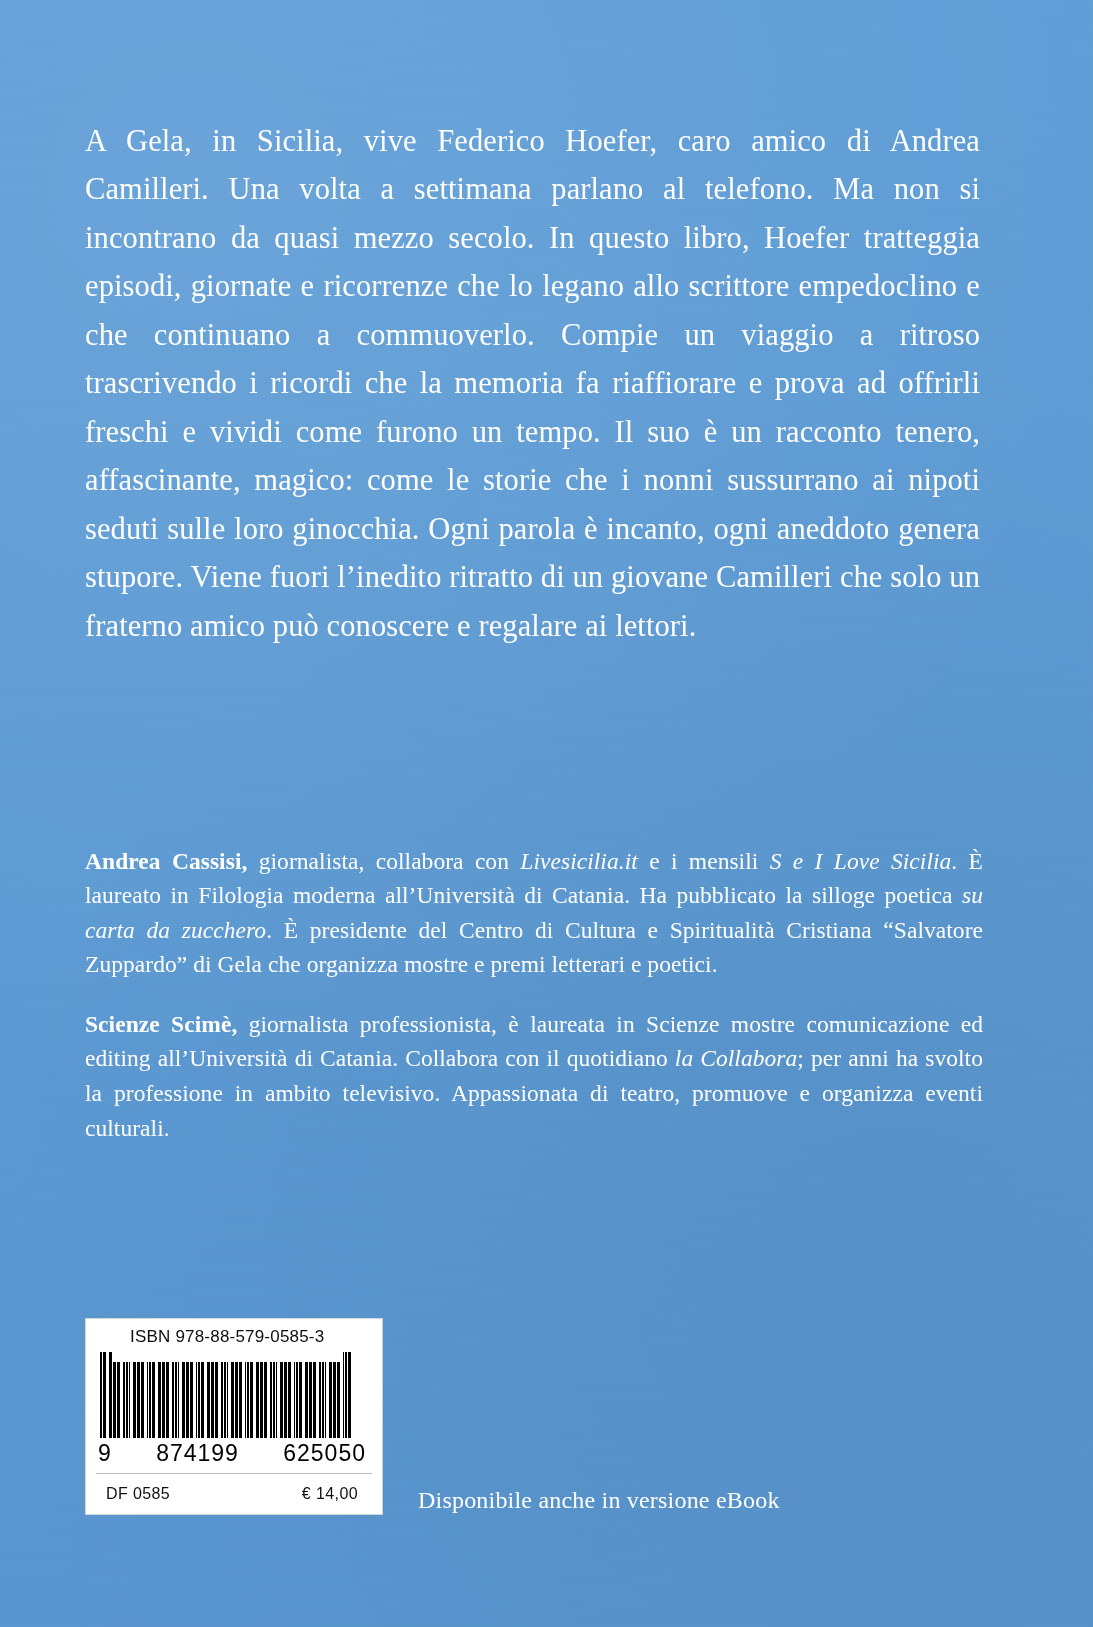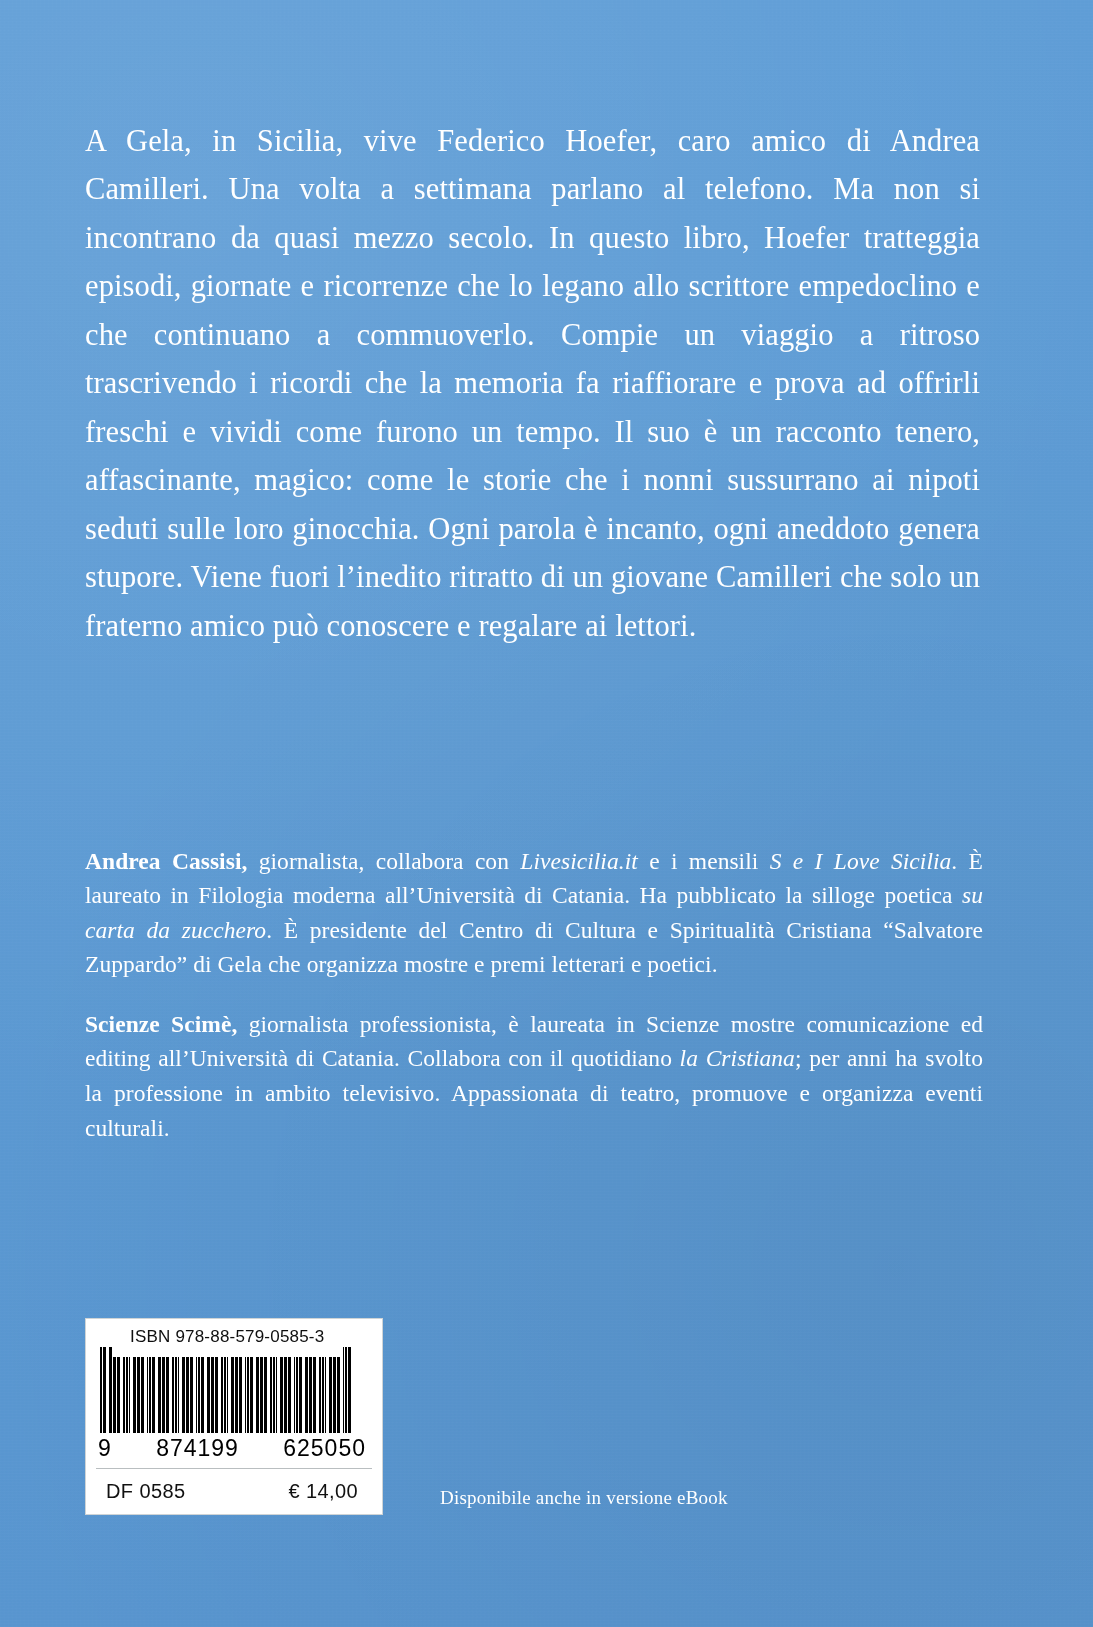--- a/index.html
+++ b/index.html
@@ -83,20 +83,21 @@
     border: 1px solid #cfd4d6;
     box-sizing: border-box;
     padding: 8px 10px 0 10px;
   }
   .isbn-row {
     font-family: "Liberation Sans", sans-serif;
     font-size: 17px;
     color: #0f0f0f;
     letter-spacing: 0.2px;
     padding-left: 34px;
+    margin-bottom: 5px;
   }
   .bars {
     height: 86px;
     margin: 0 4px 0 4px;
     display: flex;
     align-items: flex-end;
   }
   .bars .bar {
     background: #000;
     height: 100%;
@@ -110,51 +111,51 @@
     display: flex;
     justify-content: space-between;
     padding: 2px 6px 6px 2px;
     letter-spacing: 1px;
     border-bottom: 1px solid #b9bec0;
   }
   .footer-row {
     display: flex;
     justify-content: space-between;
     font-family: "Liberation Sans", sans-serif;
-    font-size: 20px;
+    font-size: 16px;
     color: #111;
     padding: 11px 14px 11px 10px;
     letter-spacing: 0.4px;
   }
   .ebook-note {
     position: absolute;
-    left: 440px;
+    left: 418px;
     top: 1487px;
     color: #ffffff;
-    font-size: 19px;
+    font-size: 24px;
     letter-spacing: 0.2px;
     font-family: "Liberation Serif", serif;
   }
 </style>
 </head>
 <body>
 
 <div class="page">
   <div class="texture"></div>
 
   <div class="content">
 
     <p class="blurb">A Gela, in Sicilia, vive Federico Hoefer, caro amico di Andrea Camilleri. Una volta a settimana parlano al telefono. Ma non si incontrano da quasi mezzo secolo. In questo libro, Hoefer tratteggia episodi, giornate e ricorrenze che lo legano allo scrittore empedoclino e che continuano a commuoverlo. Compie un viaggio a ritroso trascrivendo i ricordi che la memoria fa riaffiorare e prova ad offrirli freschi e vividi come furono un tempo. Il suo è un racconto tenero, affascinante, magico: come le storie che i nonni sussurrano ai nipoti seduti sulle loro ginocchia. Ogni parola è incanto, ogni aneddoto genera stupore. Viene fuori l’inedito ritratto di un giovane Camilleri che solo un fraterno amico può conoscere e regalare ai lettori.</p>
 
     <div class="bios">
       <p class="bio">
         <b>Andrea Cassisi,</b><span> giornalista, collabora con </span><i>Livesicilia.it</i><span> e i mensili </span><i>S e I Love Sicilia</i><span>. È laureato in Filologia moderna all’Università di Catania. Ha pubblicato la silloge poetica </span><i>su carta da zucchero</i><span>. È presidente del Centro di Cultura e Spiritualità Cristiana “Salvatore Zuppardo” di Gela che organizza mostre e premi letterari e poetici.</span>
       </p>
       <p class="bio">
-        <b>Scienze Scimè,</b><span> giornalista professionista, è laureata in Scienze mostre comunicazione ed editing all’Università di Catania. Collabora con il quotidiano </span><i>la Cristiana</i><span>; per anni ha svolto la professione in ambito televisivo. Appassionata di teatro, promuove e organizza eventi culturali.</span>
+        <b>Scienze Scimè,</b><span> giornalista professionista, è laureata in Scienze mostre comunicazione ed editing all’Università di Catania. Collabora con il quotidiano </span><i>la Collabora</i><span>; per anni ha svolto la professione in ambito televisivo. Appassionata di teatro, promuove e organizza eventi culturali.</span>
       </p>
     </div>
   </div>
 
   <div class="barcode-block">
     <div class="isbn-row">ISBN 978-88-579-0585-3</div>
     <div class="bars">
         <span class="bar" style="width: 2px;"></span>
         <span class="bar" style="width: 3px;"></span>
         <span style="display: inline-block; width: 2px;"></span>

